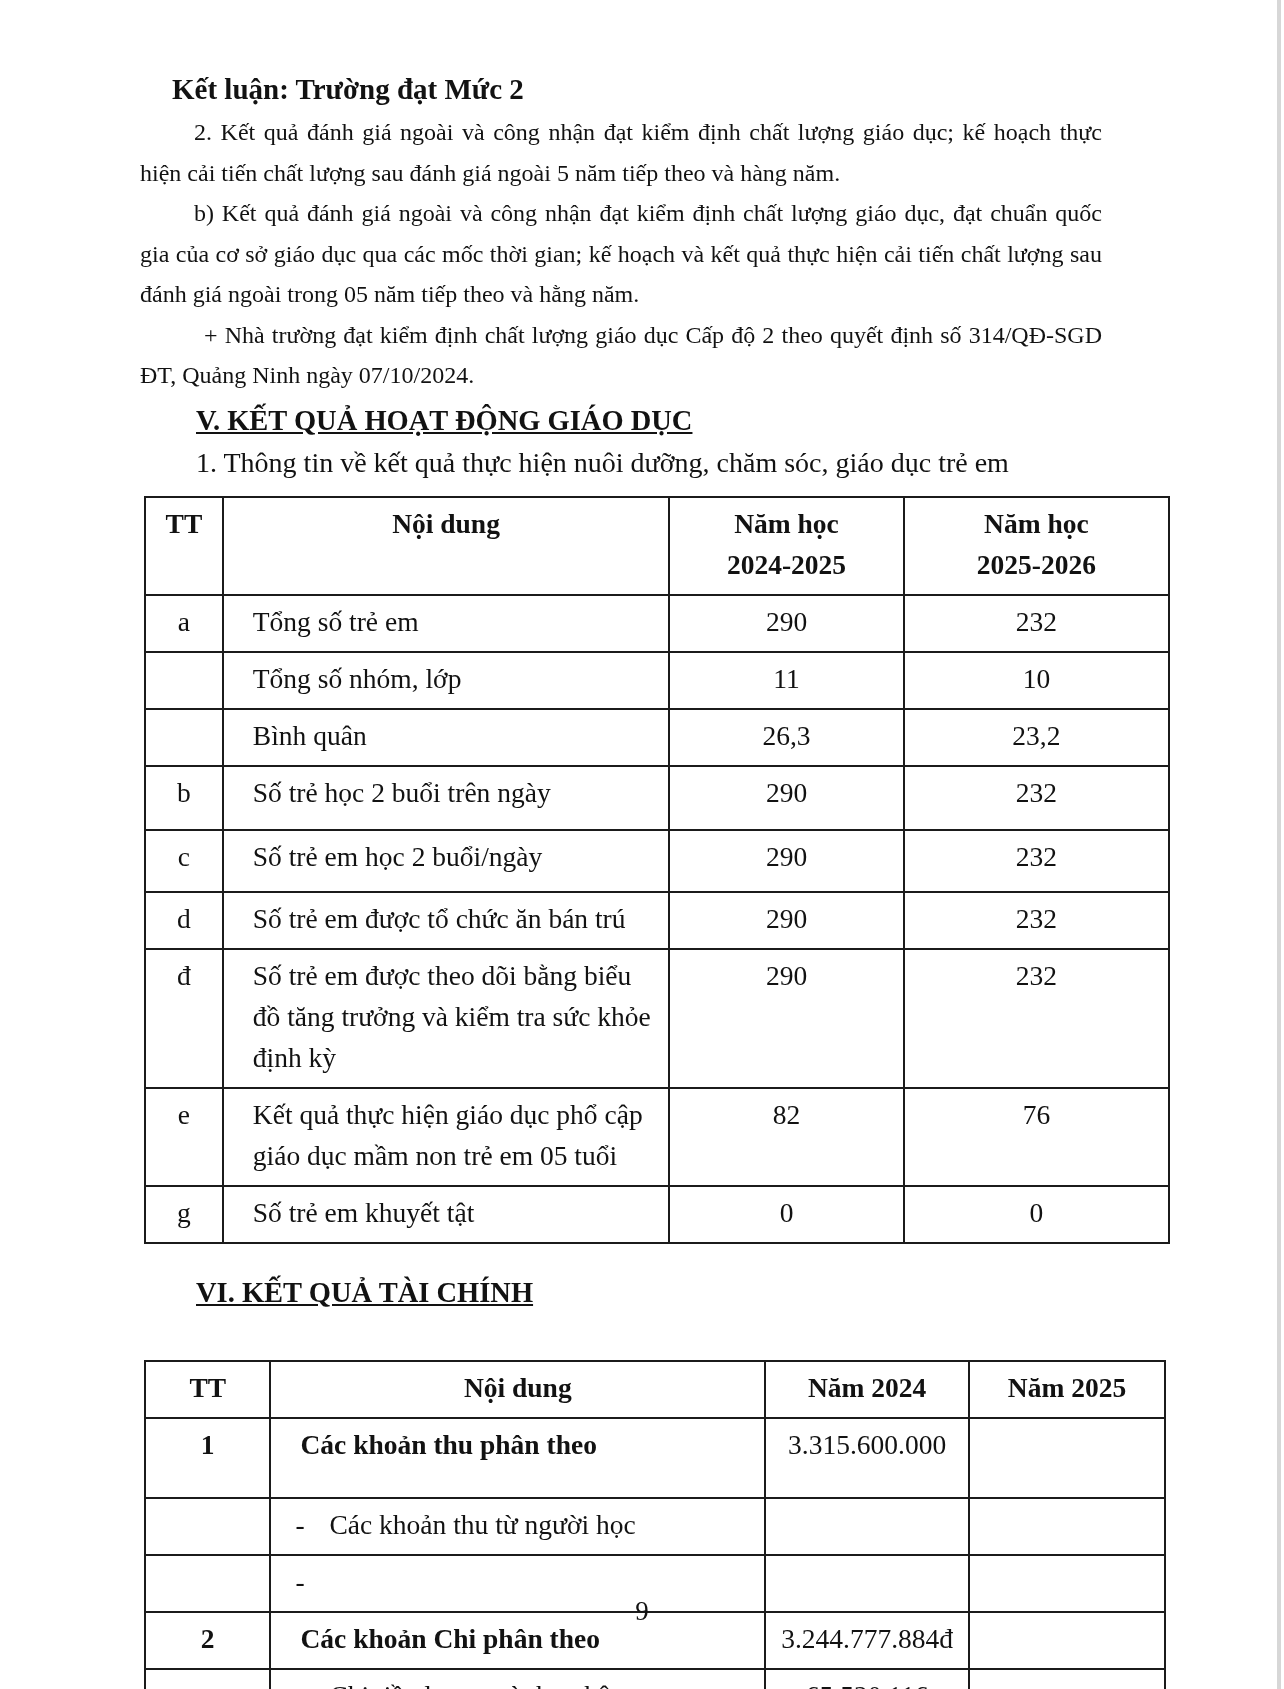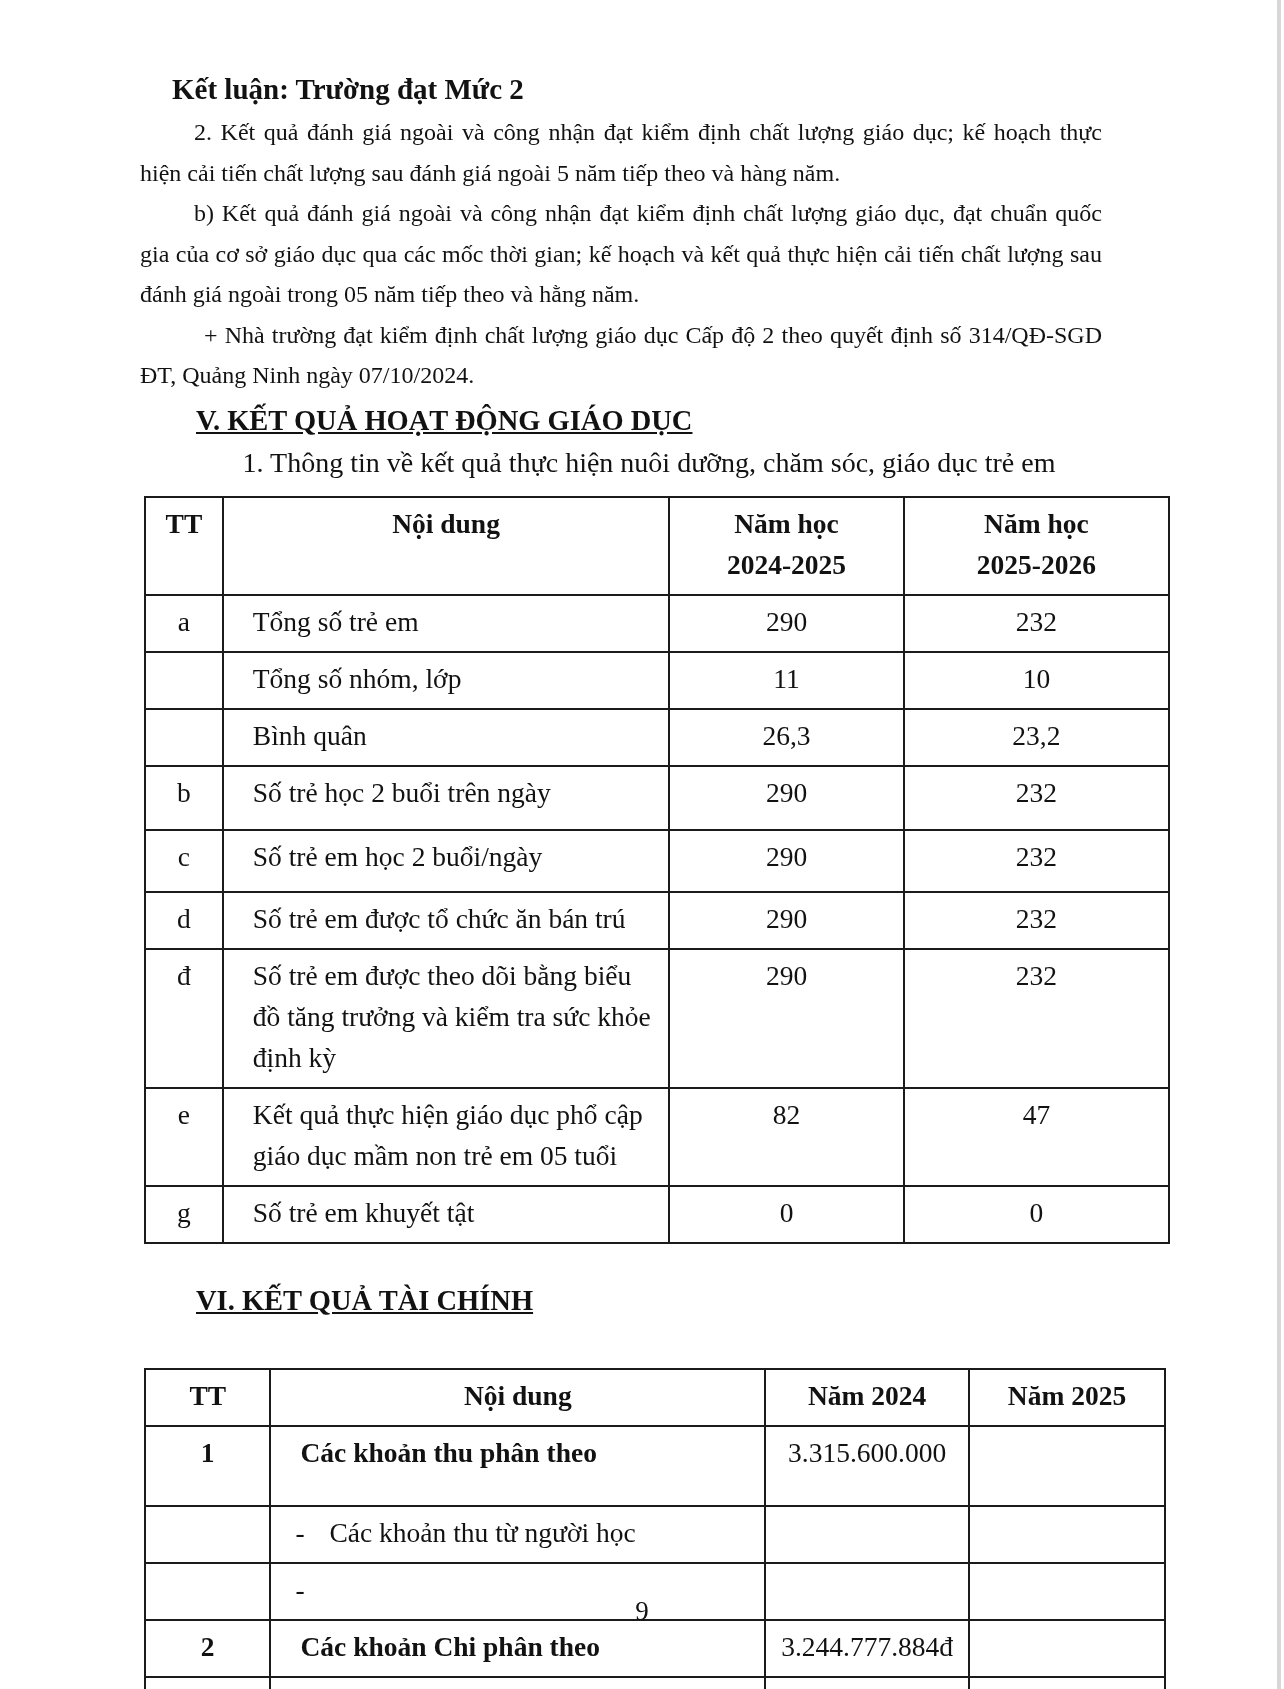--- a/index.html
+++ b/index.html
@@ -31,21 +31,20 @@
   .para.plus{text-indent:64px;}
   .heading{
     font-weight:bold;
     font-size:28.5px;line-height:42px;
     margin:4px 0 0 56px;
     text-decoration:underline;
   }
   .subheading{
     font-size:28px;line-height:42px;
     margin:0 0 0 56px;
-    text-align:center;
   }
   
   table{
     border-collapse:collapse;
     table-layout:fixed;
     font-size:27.5px;
   }
   .tbl1{width:1026px;margin:12px 0 0 4px;}
   .tbl2{width:1022px;margin:46px 0 0 4px;}
   th,td{
@@ -160,32 +159,32 @@
     <tr>
       <td class="c">đ</td>
       <td class="content">Số trẻ em được theo dõi bằng biểu đồ tăng trưởng và kiểm tra sức khỏe định kỳ</td>
       <td class="c">290</td>
       <td class="c">232</td>
     </tr>
     <tr>
       <td class="c">e</td>
       <td class="content">Kết quả thực hiện giáo dục phổ cập giáo dục mầm non trẻ em 05 tuổi</td>
       <td class="c">82</td>
-      <td class="c">47</td>
+      <td class="c">76</td>
     </tr>
     <tr>
       <td class="c">g</td>
       <td class="content">Số trẻ em khuyết tật</td>
       <td class="c">0</td>
       <td class="c">0</td>
     </tr>
   </tbody>
     </table>
 
-  <p class="heading" style="margin-top:36px;">VI. KẾT QUẢ TÀI CHÍNH</p>
+  <p class="heading" style="margin-top:28px;">VI. KẾT QUẢ TÀI CHÍNH</p>
 
   <table class="tbl2">
     <colgroup>
       <col style="width:12.3%">
         <col style="width:48.5%">
         <col style="width:20.0%">
         <col style="width:19.2%">
     </colgroup>
     <tbody>
         <tr>

